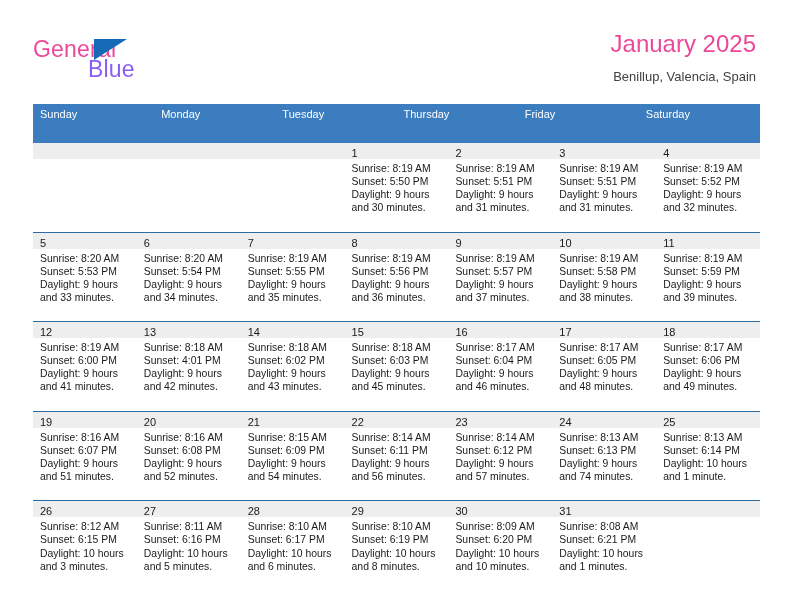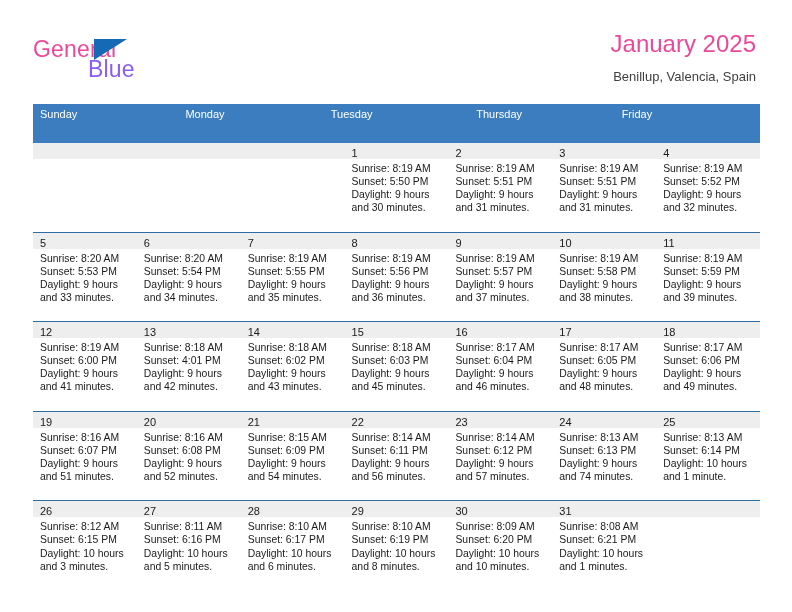--- a/index.html
+++ b/index.html
@@ -164,20 +164,21 @@
 
   </div>
 
   <div class="calendar">
     <div class="weekday-row" id="weekday-row">
         <div class="weekday">Sunday</div>
         <div class="weekday">Monday</div>
         <div class="weekday">Tuesday</div>
         <div class="weekday">Thursday</div>
         <div class="weekday">Friday</div>
+        <div class="weekday">Saturday</div>
       </div>
     <div id="weeks-container">
         <div class="week-row first">
           <div class="day-cell empty">
             <div class="day-band"><span class="day-num"></span></div>
             <div class="day-body"></div>
           </div>
           <div class="day-cell empty">
             <div class="day-band"><span class="day-num"></span></div>
             <div class="day-body"></div>

